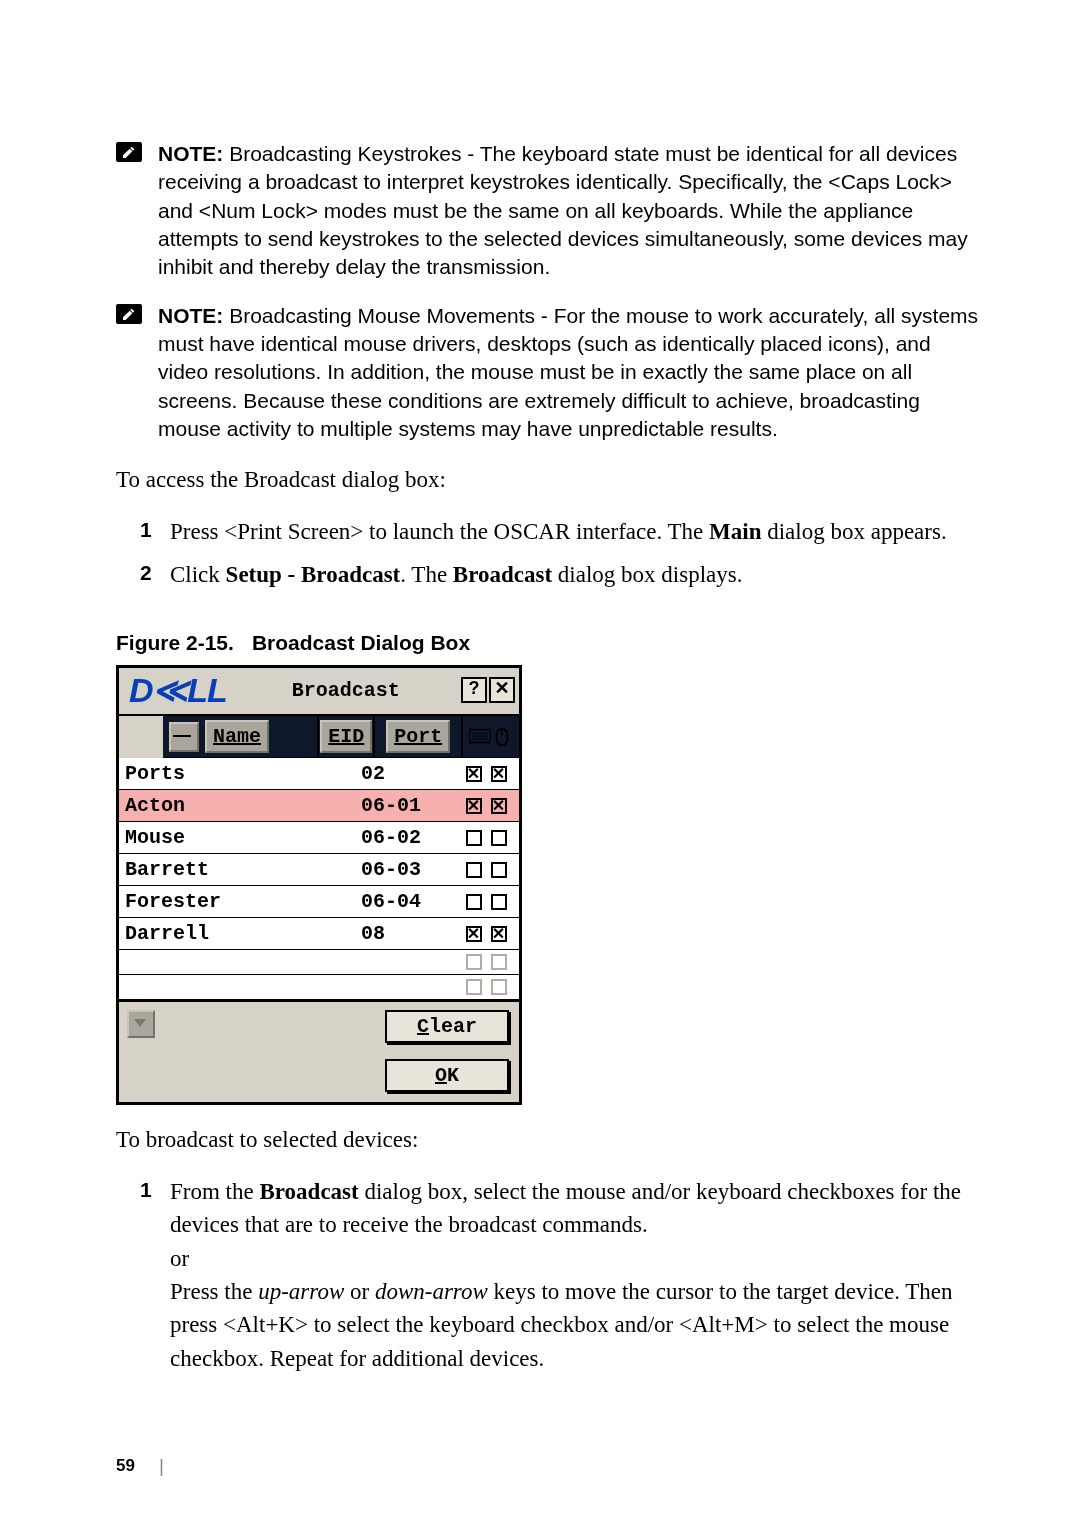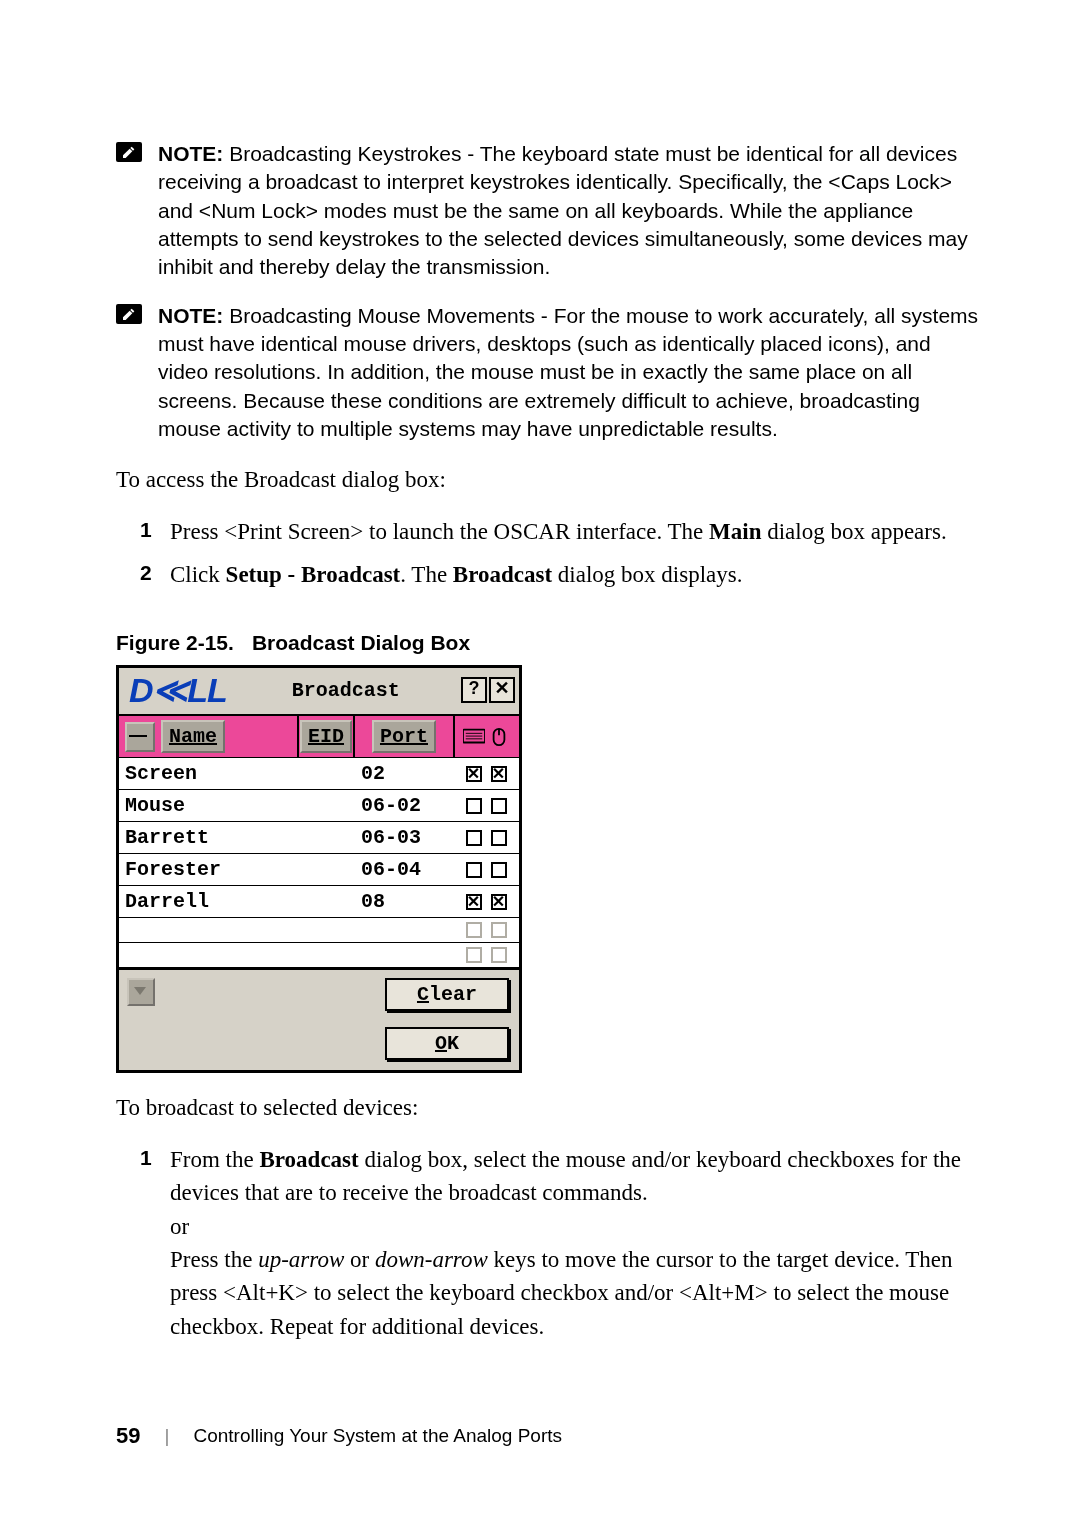--- a/index.html
+++ b/index.html
@@ -104,21 +104,21 @@
     font-size:18px;
     line-height:18px;
     text-align:center;
     color:#000;
   }
   .dlg-header-row, .dlg-row {
     display:flex;
     align-items:stretch;
     border-bottom:1px solid #000;
   }
-  .dlg-header-row { background:#ec4899; }
+  .dlg-header-row { background:#0f172a;margin-left:44px; }
   .cell {
     box-sizing:border-box;
     padding:4px 6px;
     border-right:2px solid #000;
     display:flex;
     align-items:center;
   }
   .cell:last-child{border-right:none;}
   .c-name{width:180px;}
   .c-eid{width:56px; justify-content:center;}
@@ -194,21 +194,21 @@
     font-family:"Courier New",monospace;
     font-weight:bold;
   }
   .dlg-btn u{text-decoration:underline;}
   .footer-line{
     margin-top:80px;
     display:flex;
     align-items:center;
     font-size:19px;
   }
-  .pg-num{font-family:Arial; font-weight:bold; font-size:22px; margin-right:24px;}
+  .pg-num{font-family:Arial; font-weight:bold; font-size:17px; margin-right:24px;}
   .sep{color:#888; margin-right:24px;}
   .footer-title{font-family:"Arial Narrow",Arial; font-stretch:condensed;}
 </style>
 </head>
 <body>
 
 <div class="page">
 
   <div class="note-block">
     <div class="note-icon">
@@ -289,23 +289,32 @@
           <svg viewBox="0 0 14 20">
               <rect x="1" y="1" width="12" height="18" rx="6" fill="none" stroke="#000" stroke-width="2"></rect>
               <line x1="7" y1="1" x2="7" y2="8" stroke="#000" stroke-width="2"></line>
             </svg>
         </span>
       </div>
     </div>
 
     <div class="dlg-body" id="rows-container">
         <div class="dlg-row">
-          <div class="cell c-name">Screen</div>
+          <div class="cell c-name">Ports</div>
           <div class="cell c-eid"></div>
           <div class="cell c-port" style="justify-content:flex-start">02</div>
+          <div class="cell c-cb">
+            <span class="cbx checked"></span>
+            <span class="cbx checked"></span>
+          </div>
+        </div>
+        <div class="dlg-row row-pink">
+          <div class="cell c-name">Acton</div>
+          <div class="cell c-eid"></div>
+          <div class="cell c-port" style="justify-content:flex-start">06-01</div>
           <div class="cell c-cb">
             <span class="cbx checked"></span>
             <span class="cbx checked"></span>
           </div>
         </div>
         <div class="dlg-row">
           <div class="cell c-name">Mouse</div>
           <div class="cell c-eid"></div>
           <div class="cell c-port" style="justify-content:flex-start">06-02</div>
           <div class="cell c-cb">
@@ -376,16 +385,15 @@
         <span>From the </span><span class="bold">Broadcast</span><span> dialog box, select the mouse and/or keyboard checkboxes for the devices that are to receive the broadcast commands.</span><br>
         <span>or</span><br>
         <span>Press the </span><span class="italic">up-arrow</span><span> or </span><span class="italic">down-arrow</span><span> keys to move the cursor to the target device. Then press &lt;Alt+K&gt; to select the keyboard checkbox and/or &lt;Alt+M&gt; to select the mouse checkbox. Repeat for additional devices.</span>
       </span>
     </div>
   </div>
 
   <div class="footer-line">
     <span class="pg-num">59</span>
     <span class="sep">|</span>
-    <span class="footer-title">Controlling Your System at the Analog Ports</span>
   </div>
 
 </div>
 
 </body></html>

